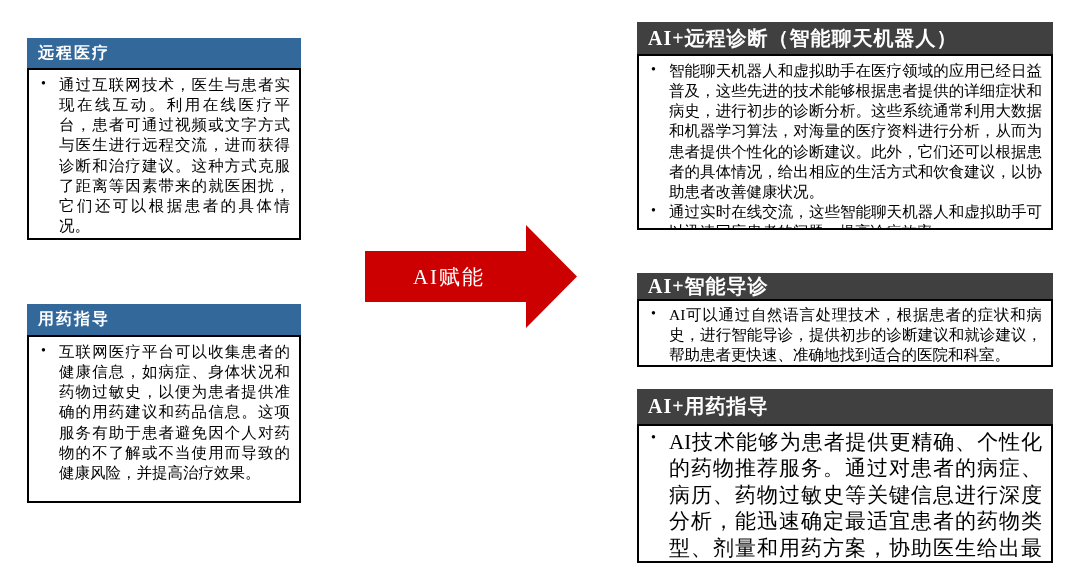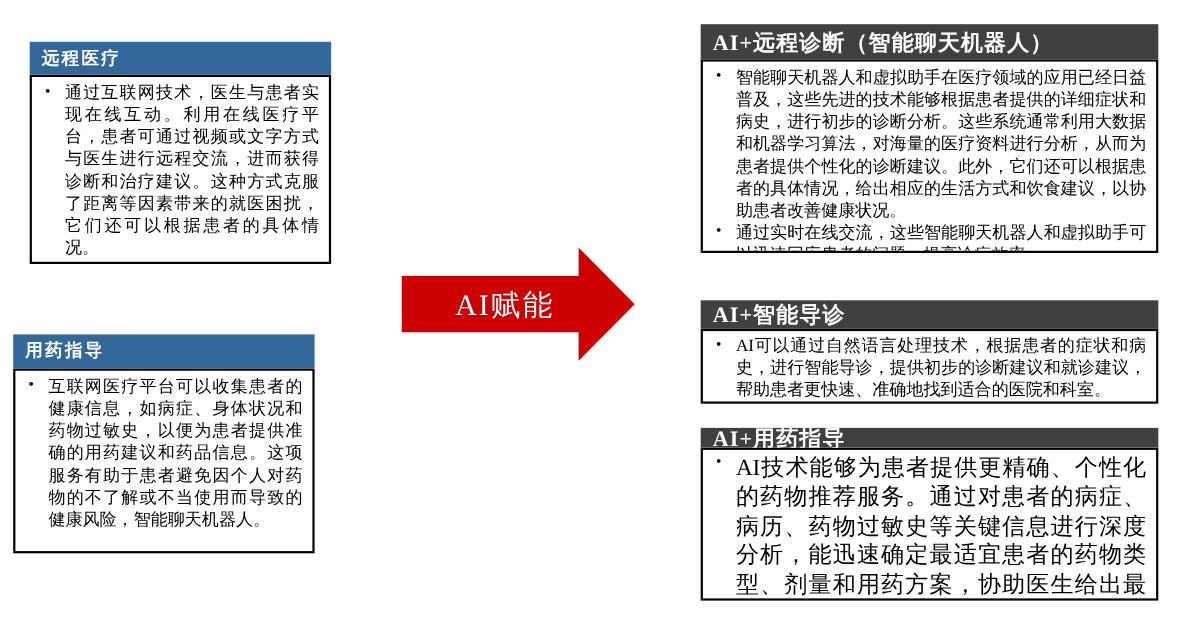--- a/index.html
+++ b/index.html
@@ -39,48 +39,48 @@
   .bodybox li{position:relative;padding-left:24px;}
   .bodybox li::before{
     content:"\2022";
     position:absolute;left:6px;top:0;
     font-size:14px;
   }
   .tight ul{line-height:1.26;font-size:21px;}
   .arrow{position:absolute;left:365px;top:225px;width:212px;height:103px;}
   .arrow svg{display:block;width:100%;height:100%;}
   .arrow-label{
-    position:absolute;left:10px;top:0;width:168px;height:103px;
+    position:absolute;left:0;top:0;width:168px;height:103px;
     display:flex;align-items:center;justify-content:center;
-    color:#ffffff;font-size:27px;letter-spacing:2px;
+    color:#ffffff;font-size:21px;letter-spacing:2px;
   }
 </style>
 </head>
 <body>
 
 <div class="canvas">
 
   <section class="box" style="left:27px;top:38px;width:274px;">
     <div class="hdr blue" style="height:30px;">
       <span>远程医疗</span>
     </div>
     <div class="bodybox" style="height:172px;">
       <ul>
         <li>通过互联网技术，医生与患者实现在线互动。利用在线医疗平台，患者可通过视频或文字方式与医生进行远程交流，进而获得诊断和治疗建议。这种方式克服了距离等因素带来的就医困扰，它们还可以根据患者的具体情况。</li>
       </ul>
     </div>
   </section>
 
-  <section class="box" style="left:12px;top:304px;width:274px;">
+  <section class="box" style="left:27px;top:304px;width:274px;">
     <div class="hdr blue" style="height:31px;">
       <span>用药指导</span>
     </div>
     <div class="bodybox" style="height:168px;">
       <ul>
-        <li>互联网医疗平台可以收集患者的健康信息，如病症、身体状况和药物过敏史，以便为患者提供准确的用药建议和药品信息。这项服务有助于患者避免因个人对药物的不了解或不当使用而导致的健康风险，智能聊天机器人。</li>
+        <li>互联网医疗平台可以收集患者的健康信息，如病症、身体状况和药物过敏史，以便为患者提供准确的用药建议和药品信息。这项服务有助于患者避免因个人对药物的不了解或不当使用而导致的健康风险，并提高治疗效果。</li>
       </ul>
     </div>
   </section>
 
   <div class="arrow">
     <svg viewBox="0 0 212 103" aria-hidden="true">
       <polygon points="0,26 161,26 161,0 212,51.5 161,103 161,77 0,77" fill="#CC0000"></polygon>
     </svg>
     <span class="arrow-label">AI赋能</span>
   </div>
@@ -102,21 +102,21 @@
       <span>AI+智能导诊</span>
     </div>
     <div class="bodybox" style="height:68px;padding-top:4px;">
       <ul>
         <li>AI可以通过自然语言处理技术，根据患者的症状和病史，进行智能导诊，提供初步的诊断建议和就诊建议，帮助患者更快速、准确地找到适合的医院和科室。</li>
       </ul>
     </div>
   </section>
 
   <section class="box" style="left:637px;top:389px;width:416px;">
-    <div class="hdr red" style="height:18px;align-items:center;">
+    <div class="hdr red" style="height:35px;align-items:center;">
       <span>AI+用药指导</span>
     </div>
     <div class="bodybox tight" style="height:139px;padding-top:3px;">
       <ul>
         <li>AI技术能够为患者提供更精确、个性化的药物推荐服务。通过对患者的病症、病历、药物过敏史等关键信息进行深度分析，能迅速确定最适宜患者的药物类型、剂量和用药方案，协助医生给出最适合的治疗方案。此外，AI技术还能为患者量身定制用药计划和健康管理方案，特别是在指导慢性病患者的长期用药过程中发挥重要作用。</li>
       </ul>
     </div>
   </section>
 
 </div>

